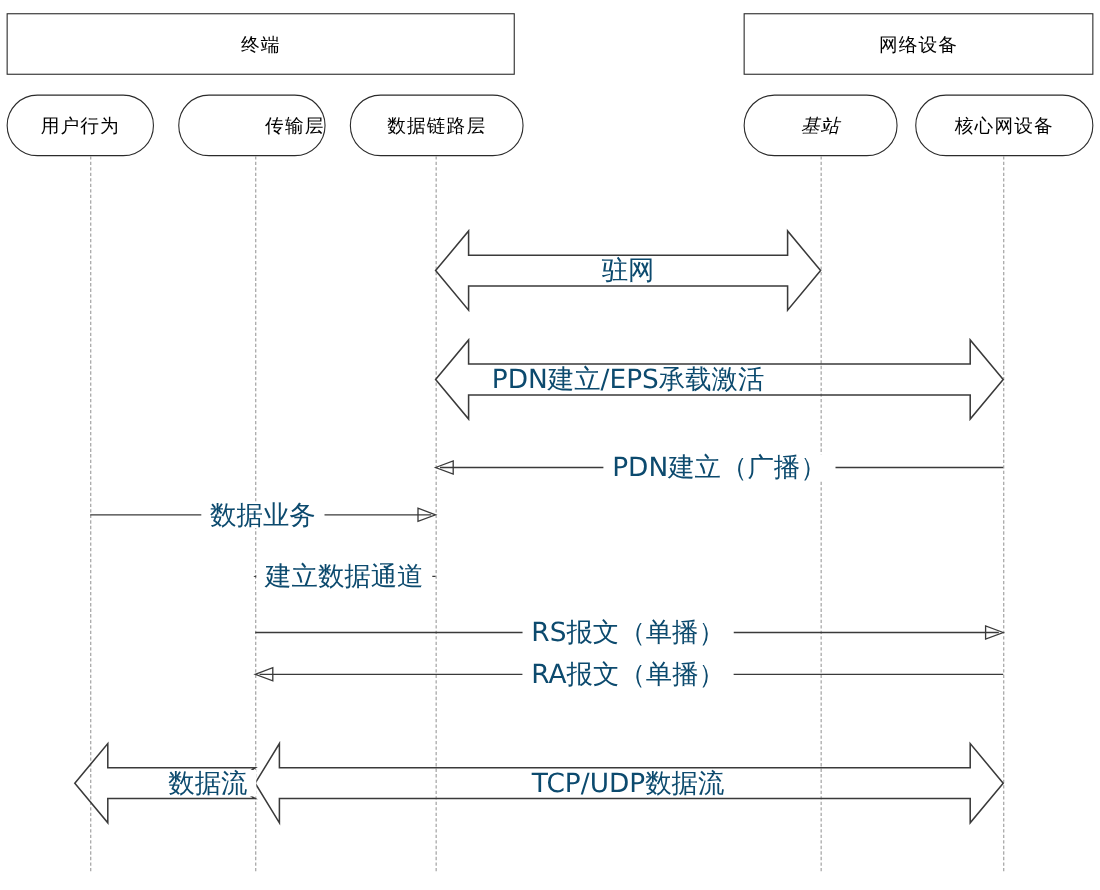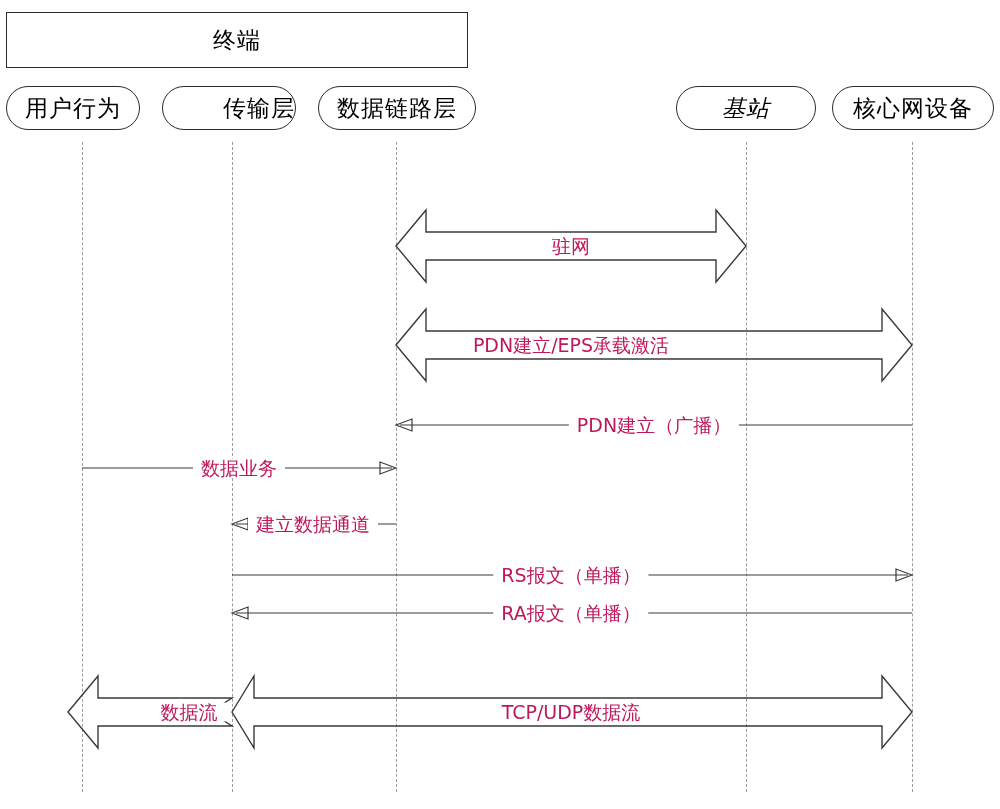--- a/index.html
+++ b/index.html
@@ -18,40 +18,40 @@
     overflow: hidden;
   }
   .lane-head {
     position: absolute;
     box-sizing: border-box;
     border: 1px solid #2b2b2b;
     background: #ffffff;
     display: flex;
     align-items: center;
     justify-content: center;
-    font-size: 23px;
+    font-size: 17px;
     color: #000000;
     letter-spacing: 1px;
   }
   .group-head {
     height: 56px;
   }
   .col-head {
-    height: 44px;
+    height: 56px;
     border-radius: 28px;
   }
   .lifeline {
     position: absolute;
     width: 0;
     border-left: 1px dashed #9a9a9a;
   }
   .msg-label {
     position: absolute;
-    font-size: 19px;
-    color: #be185d;
+    font-size: 24px;
+    color: #0c4a6e;
     background: #ffffff;
     padding: 0 8px;
     white-space: nowrap;
     transform: translate(-50%, -50%);
     line-height: 1;
   }
   svg.arrows {
     position: absolute;
     left: 0;
     top: 0;
@@ -68,20 +68,23 @@
     stroke-width: 1.2;
   }
 </style>
 </head>
 <body>
 
 <div id="canvas">
 
   <div class="lane-head group-head" style="left:6px; top:12px; width:462px;">
     <span>终端</span>
+  </div>
+  <div class="lane-head group-head" style="left:676px; top:12px; width:318px;">
+    <span>网络设备</span>
   </div>
 
   <div class="lane-head col-head" style="left:6px; top:86px; width:134px;">
     <span>用户行为</span>
   </div>
   <div class="lane-head col-head" style="left:162px; top:86px; width:134px;justify-content:flex-end;">
     <span>传输层</span>
   </div>
   <div class="lane-head col-head" style="left:318px; top:86px; width:158px;">
     <span>数据链路层</span>

